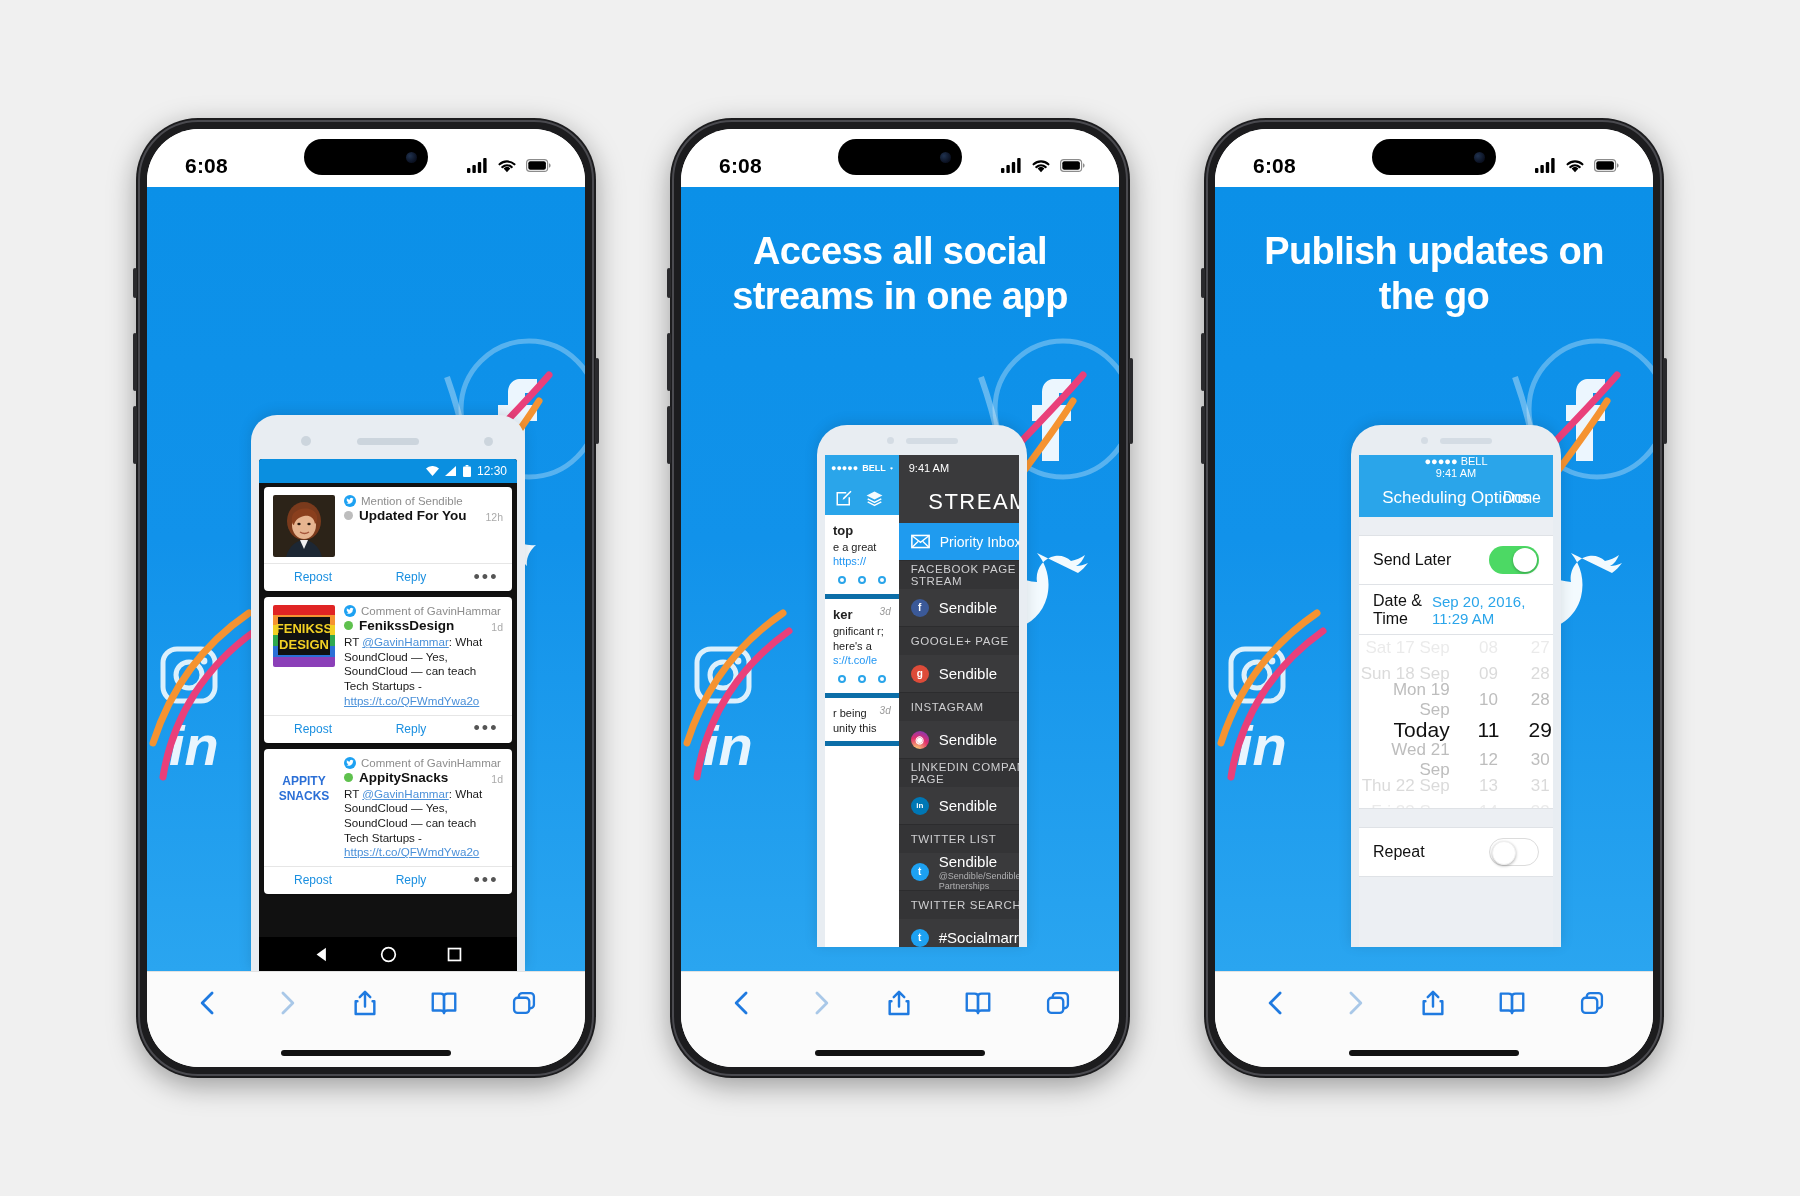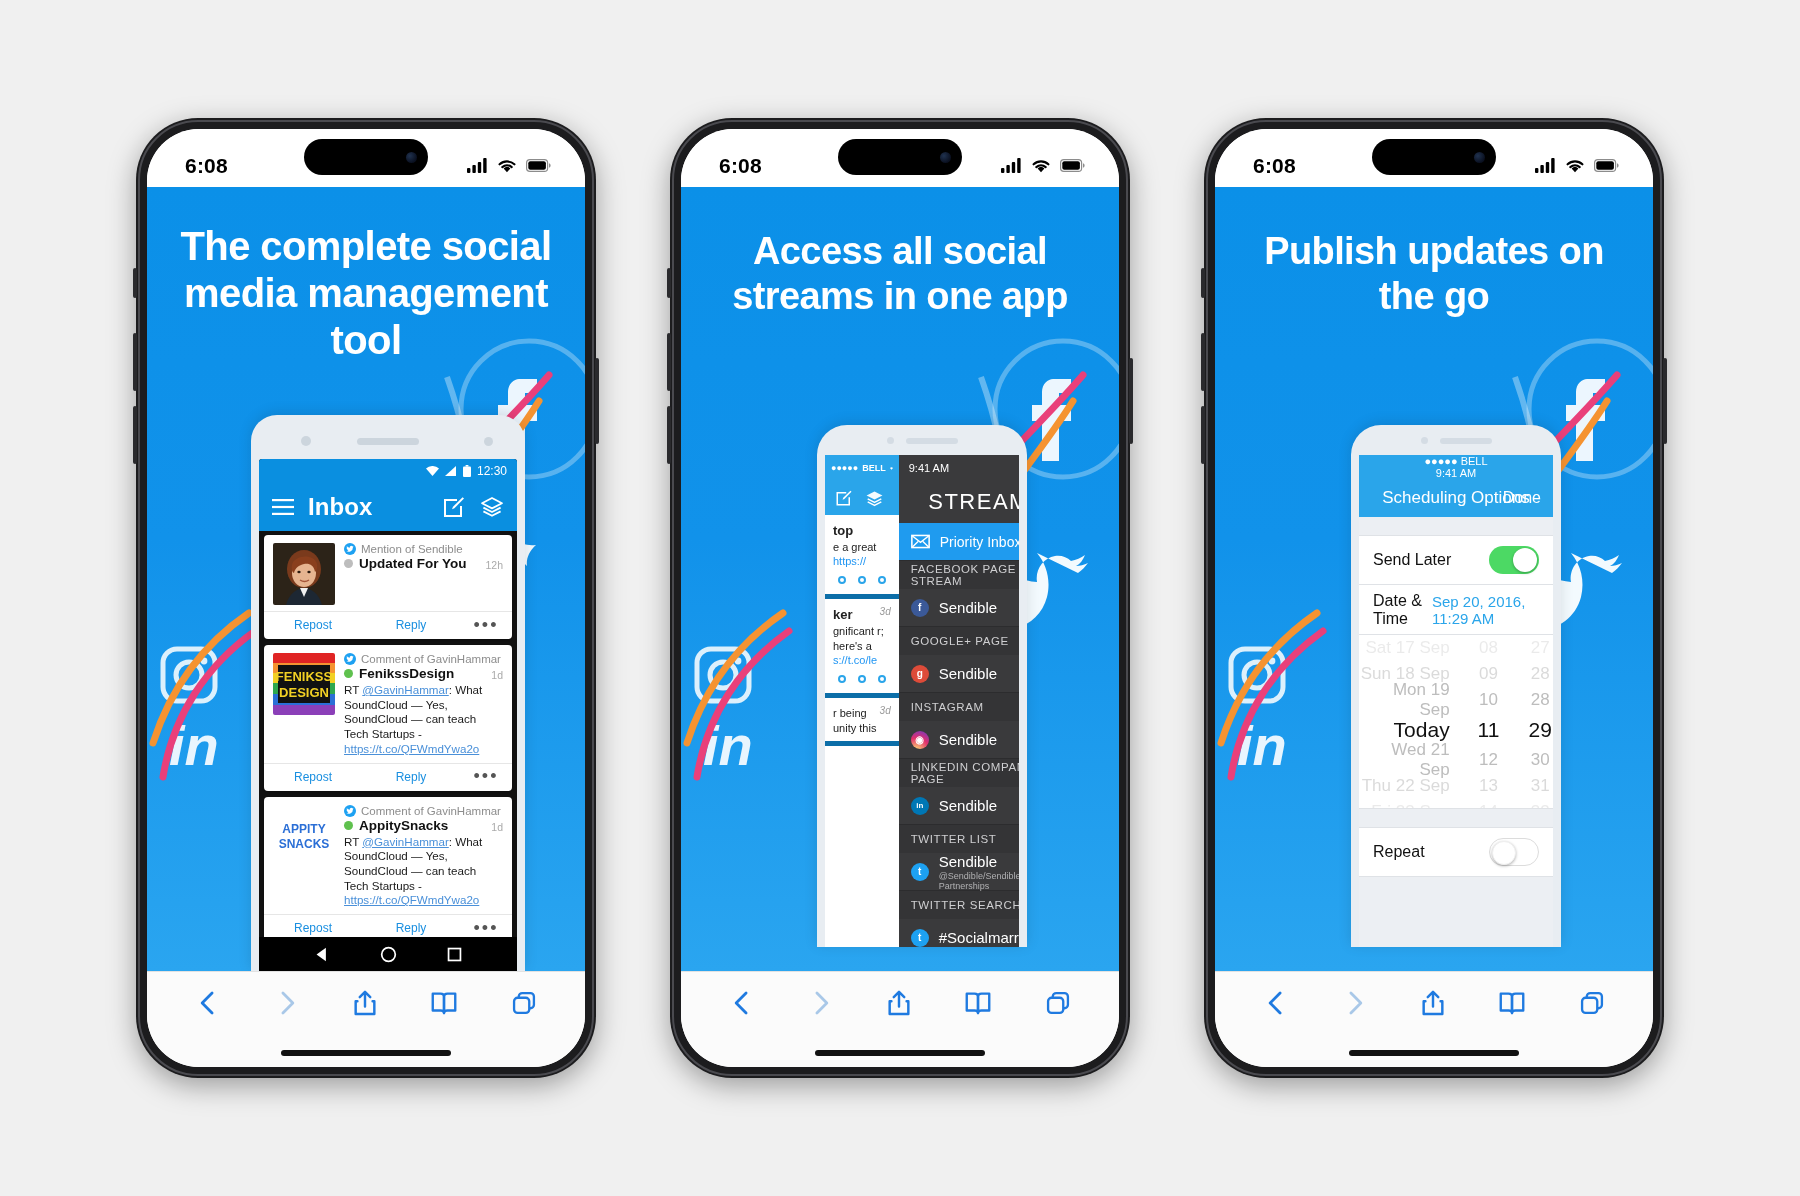--- a/index.html
+++ b/index.html
@@ -241,57 +241,40 @@
           <path d="M366 352c7 5 15 7 23 6-7 6-10 14-9 21-6-6-14-9-22-8 5-5 8-12 8-19z" fill="#fff" fill-opacity=".95"></path>
           <path d="M364 352c10 12 14 28 10 44-6 23-28 36-50 32 9-2 16-8 19-16-8 1-15-3-18-10 3 1 6 1 9 0-8-3-13-11-12-19 3 2 6 3 9 3-7-6-9-16-4-24 9 11 23 18 37 19-2-12 6-24 18-26 6-1 12 1 16 5 5-1 10-3 14-6-2 5-5 9-9 11 4 0 8-1 12-3-3 4-6 7-10 10z" fill="#fff" fill-opacity=".95" transform="translate(-8,14) scale(.92)"></path>
           <rect x="16" y="462" width="52" height="52" rx="14" fill="none" stroke="#fff" stroke-opacity=".85" stroke-width="5"></rect>
           <circle cx="42" cy="488" r="13" fill="none" stroke="#fff" stroke-opacity=".85" stroke-width="5"></circle>
           <circle cx="57" cy="474" r="3.4" fill="#fff" fill-opacity=".85"></circle>
           <text x="22" y="578" font-family="Liberation Sans, sans-serif" font-size="56" font-weight="700" font-style="italic" fill="#ffffff" fill-opacity=".9">in</text>
           <path d="M6 556c18-56 52-100 96-130" stroke="#f59331" stroke-width="7" fill="none" stroke-linecap="round"></path>
           <path d="M16 590c10-62 44-112 92-146" stroke="#e9407a" stroke-width="7" fill="none" stroke-linecap="round"></path>
         </svg>
 
-        <div class="headline">The complete social media management tool</div>
 
         <div class="mock mock1">
           <div class="mock-top">
             <span class="mock-dot-s"></span>
             <span class="mock-speaker"></span>
             <span class="mock-dot-r"></span>
           </div>
           <div class="android-screen">
             <div class="and-status">
               <svg width="13" height="10" viewBox="0 0 13 10">
                   <path d="M6.5 10 0 2.6A9.4 9.4 0 0 1 13 2.6z" fill="#fff"></path>
                 </svg>
               <svg width="12" height="10" viewBox="0 0 12 10">
                   <path d="M0 10 11 0v10z" fill="#fff"></path>
                 </svg>
               <svg width="8" height="12" viewBox="0 0 8 12">
                   <rect x="2.6" y="0" width="2.8" height="1.6" fill="#fff"></rect>
                   <rect x="0" y="1.4" width="8" height="10.6" rx="1" fill="#fff"></rect>
                 </svg>
               <span>12:30</span>
-            </div>
-            <div class="and-appbar">
-              <svg width="22" height="16" viewBox="0 0 22 16">
-                <rect width="22" height="2.2" y="0" fill="#fff"></rect>
-                  <rect width="22" height="2.2" y="6.9" fill="#fff"></rect>
-                  <rect width="22" height="2.2" y="13.8" fill="#fff"></rect>
-              </svg>
-              <span class="and-title">Inbox</span>
-              <svg width="24" height="24" viewBox="0 0 24 24">
-                <path d="M2 4h13v2H4v14h14V11h2v11H2z" fill="#fff"></path>
-                  <path d="M20.6 2.2 22 3.6 12.4 13.2l-2.4 1 1-2.4z" fill="#fff"></path>
-              </svg>
-              <svg width="24" height="24" viewBox="0 0 24 24">
-                <path d="M12 3 2 8.2l10 5.2 10-5.2z" fill="none" stroke="#fff" stroke-width="1.8" stroke-linejoin="round"></path>
-                <path d="M3.4 12.6 12 17l8.6-4.4M3.4 16.4 12 20.8l8.6-4.4" fill="none" stroke="#fff" stroke-width="1.8" stroke-linejoin="round"></path>
-              </svg>
             </div>
 
             <div class="feed">
 
               <div class="card">
                 <div class="card-body">
                   <div class="avatar">
                     <svg viewBox="0 0 62 62" width="62" height="62">
                       <rect width="62" height="62" fill="#2c2318"></rect>
                       <ellipse cx="31" cy="26" rx="17" ry="19" fill="#7a3a1c"></ellipse>

